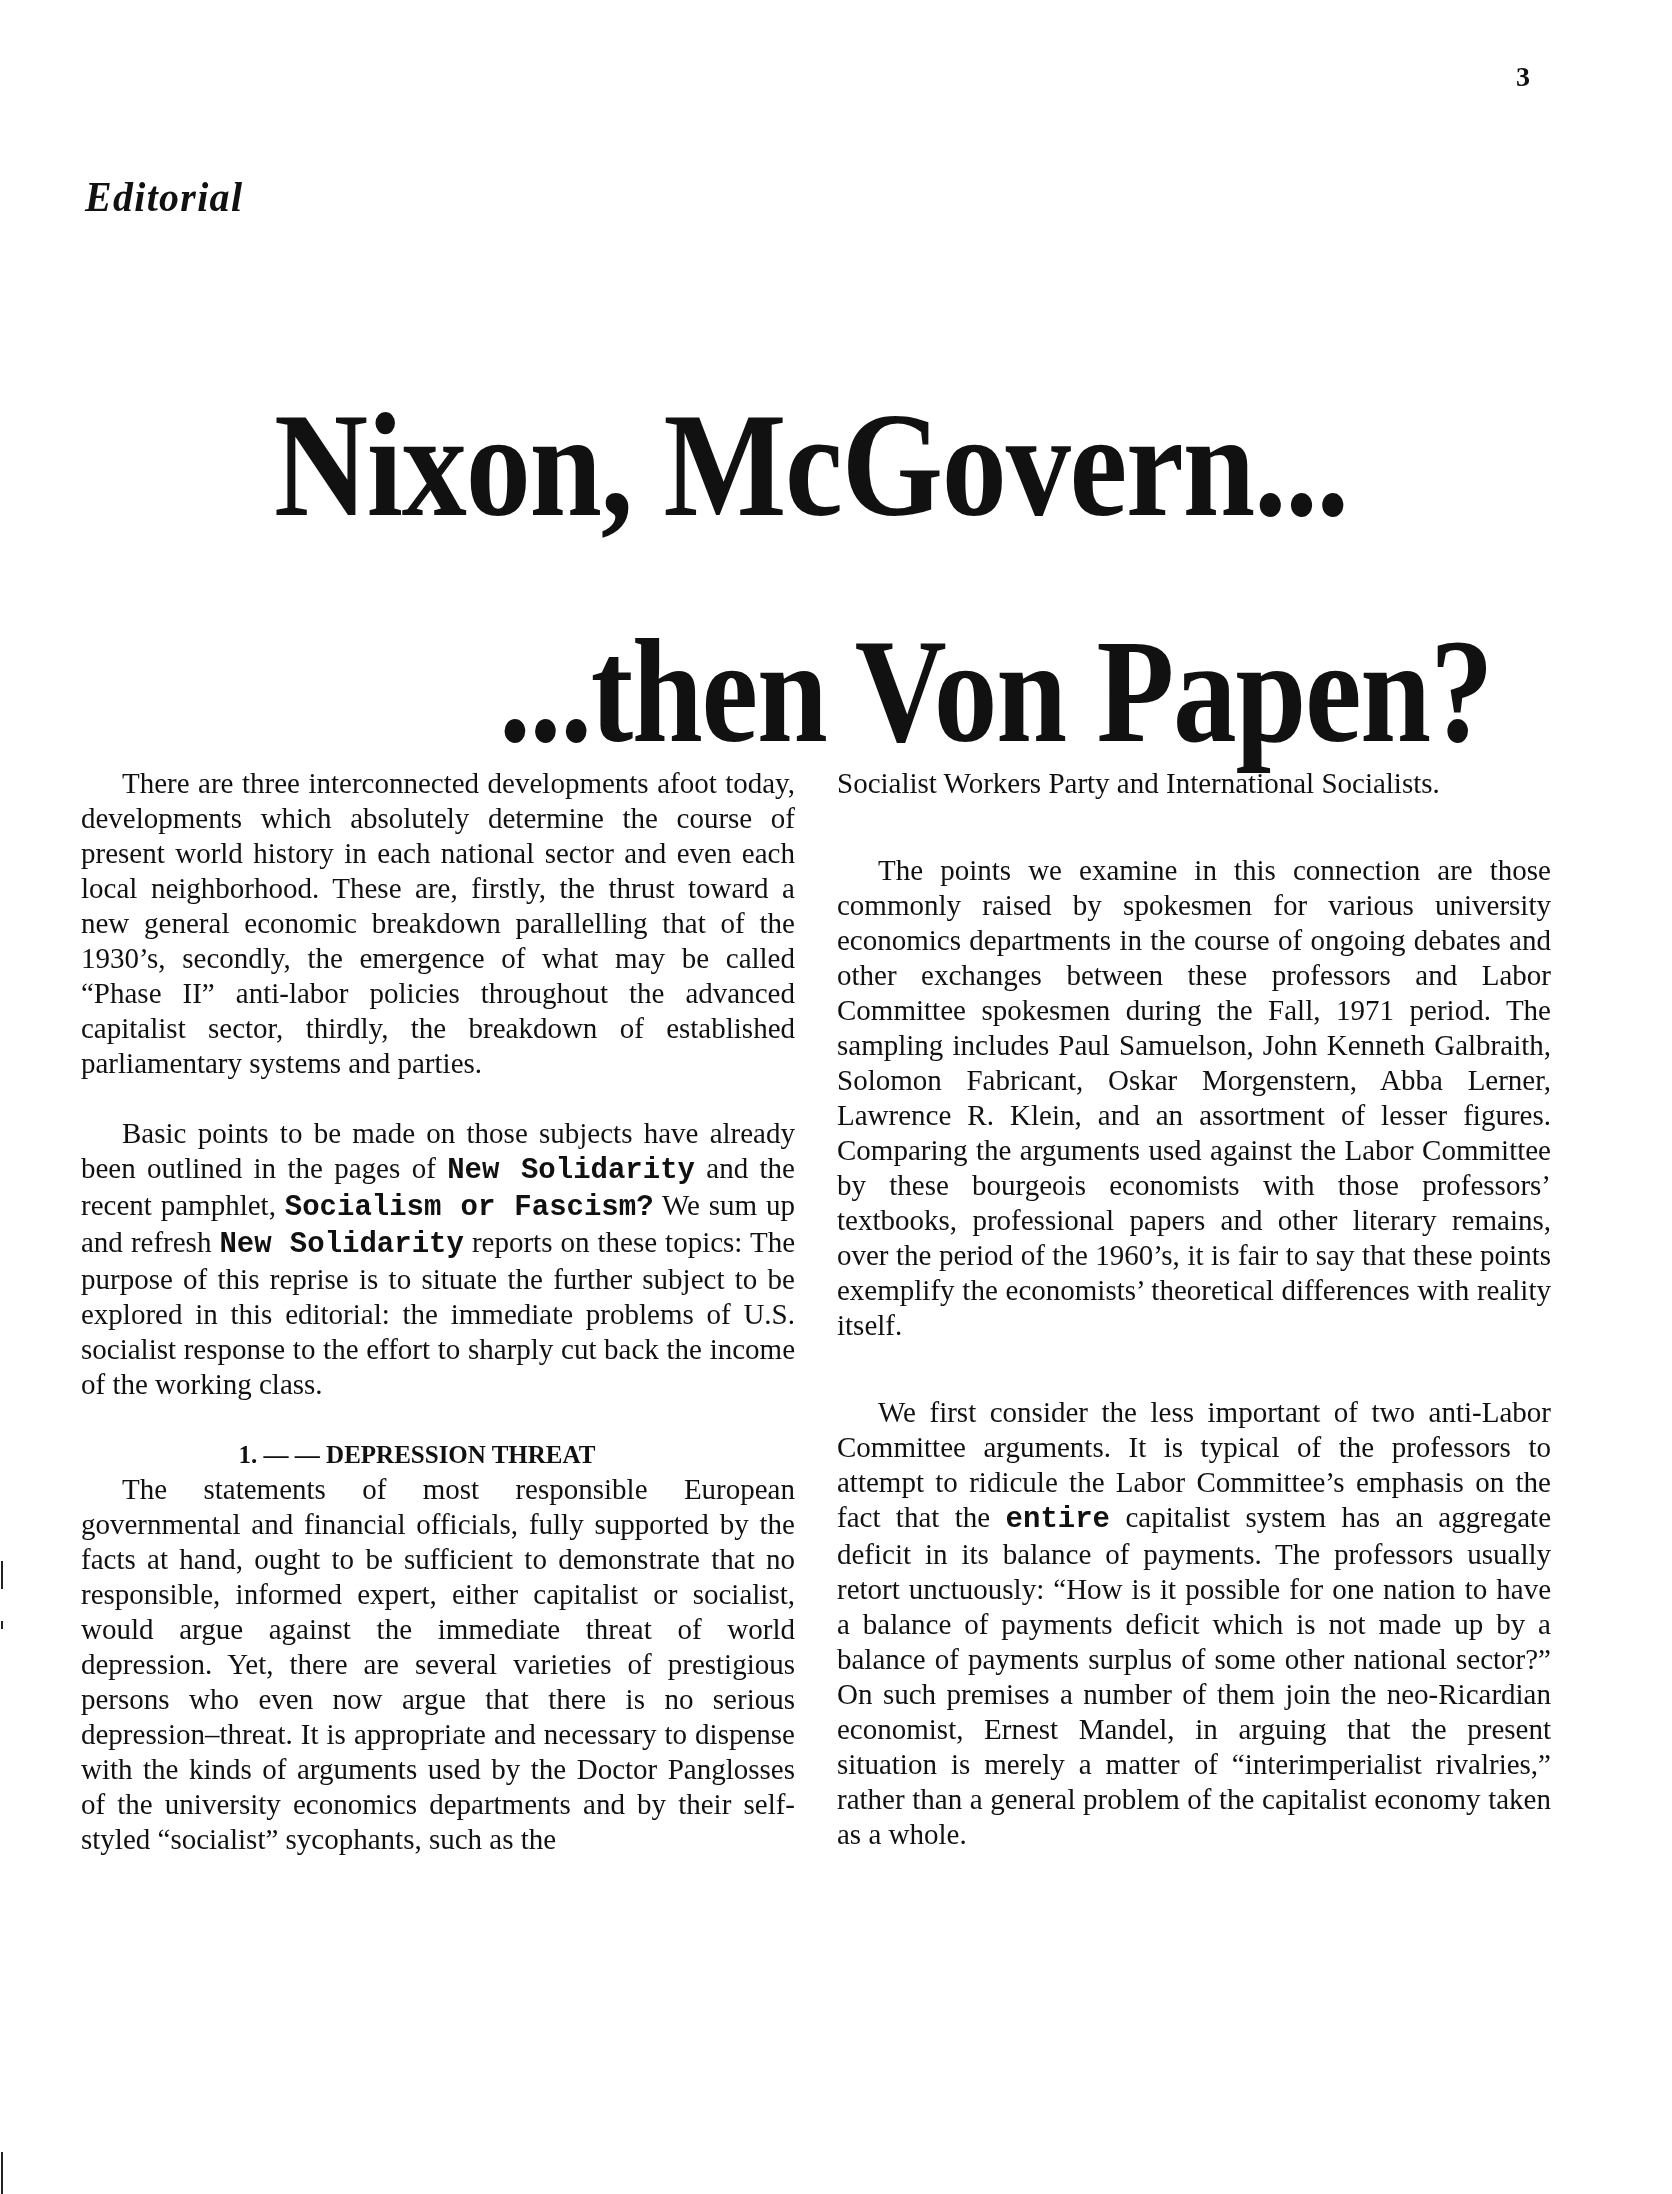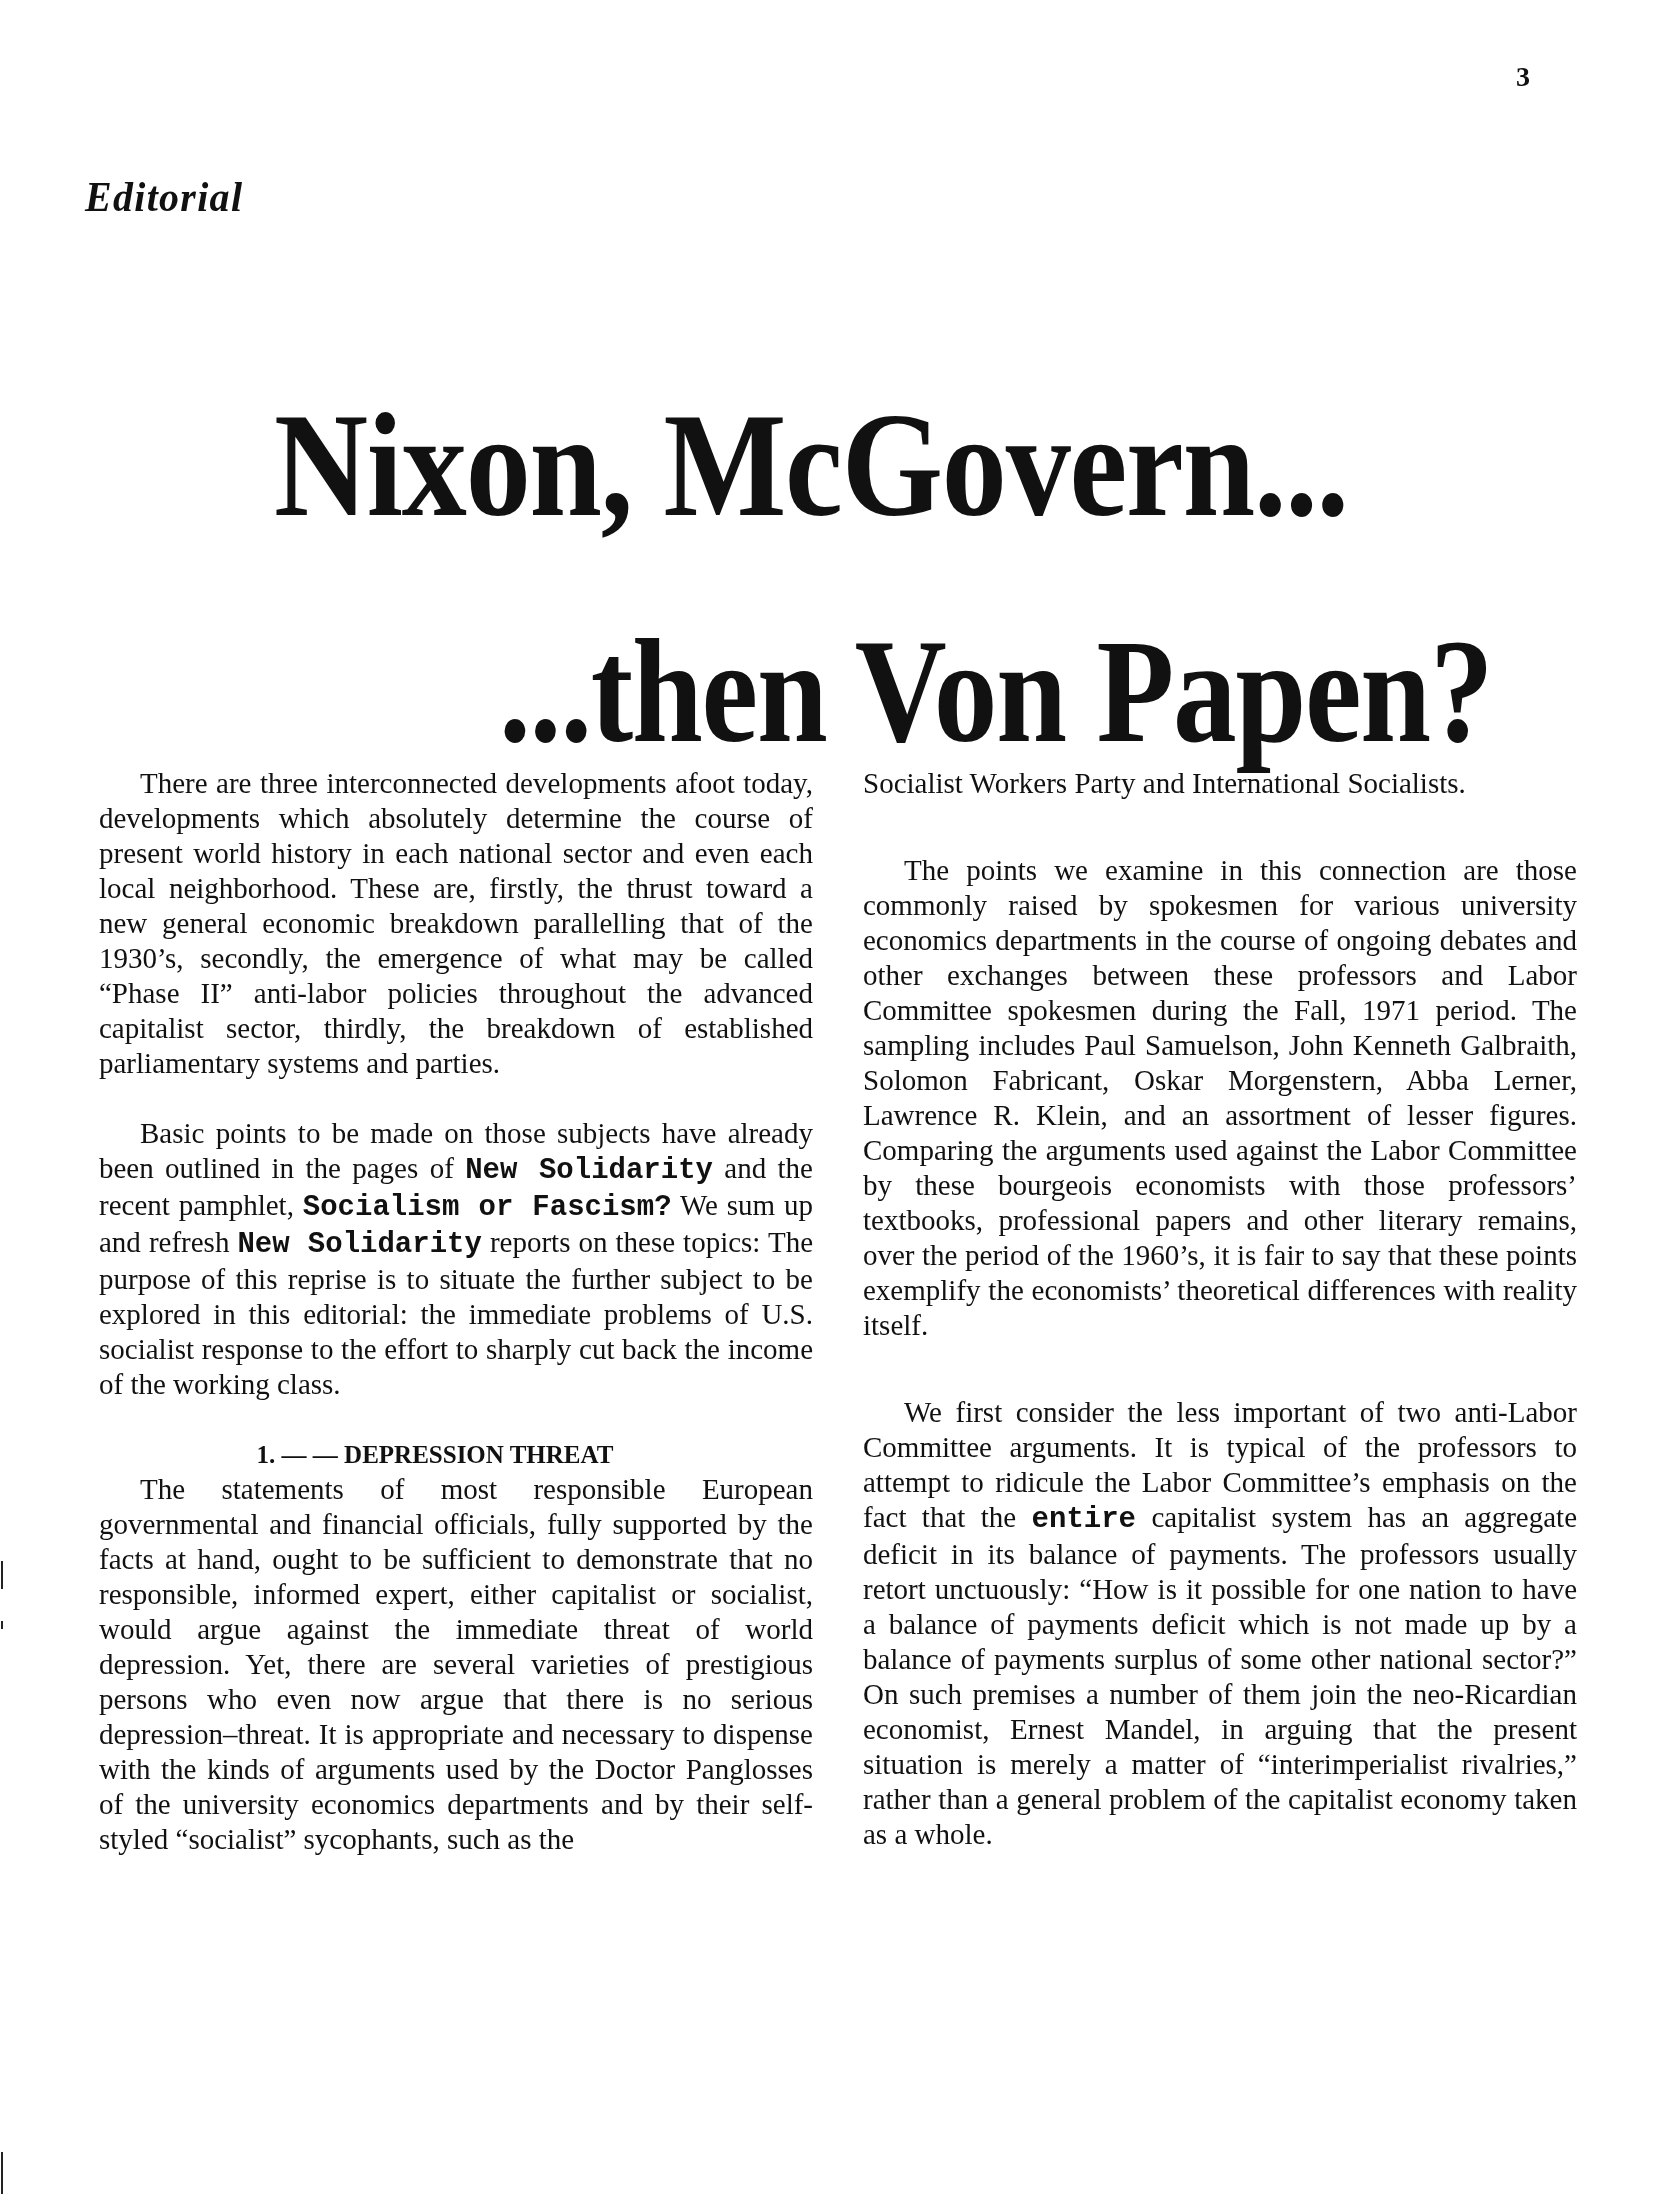--- a/index.html
+++ b/index.html
@@ -23,22 +23,22 @@
   }
   .title-line-1 { left: 274px; top: 292px; transform: scaleX(0.88); transform-origin: left; }
   .title-line-2 { left: 499px; top: 518px; transform: scaleX(0.86); transform-origin: left; }
 
   .column {
     position: absolute; top: 766px;
     font-family: "Liberation Serif", serif;
     font-size: 29px; line-height: 35px;
     text-align: justify; hyphens: none;
   }
-  .col-left { left: 99px; width: 714px; }
-  .col-right { left: 863px; width: 714px; }
+  .col-left { left: 81px; width: 714px; }
+  .col-right { left: 837px; width: 714px; }
   .para { margin: 0; text-indent: 41px; }
   .para.noindent { text-indent: 0; }
   .gap { height: 35px; }
   .gap-lg { height: 52px; }
   .bold { font-weight: bold; font-family: Liberation Mono, monospace; }
   .subhead {
     text-align: center; margin: 0; font-size: 25px; line-height: 35px;
     padding-right: 42px;
   }
   .margin-mark {

